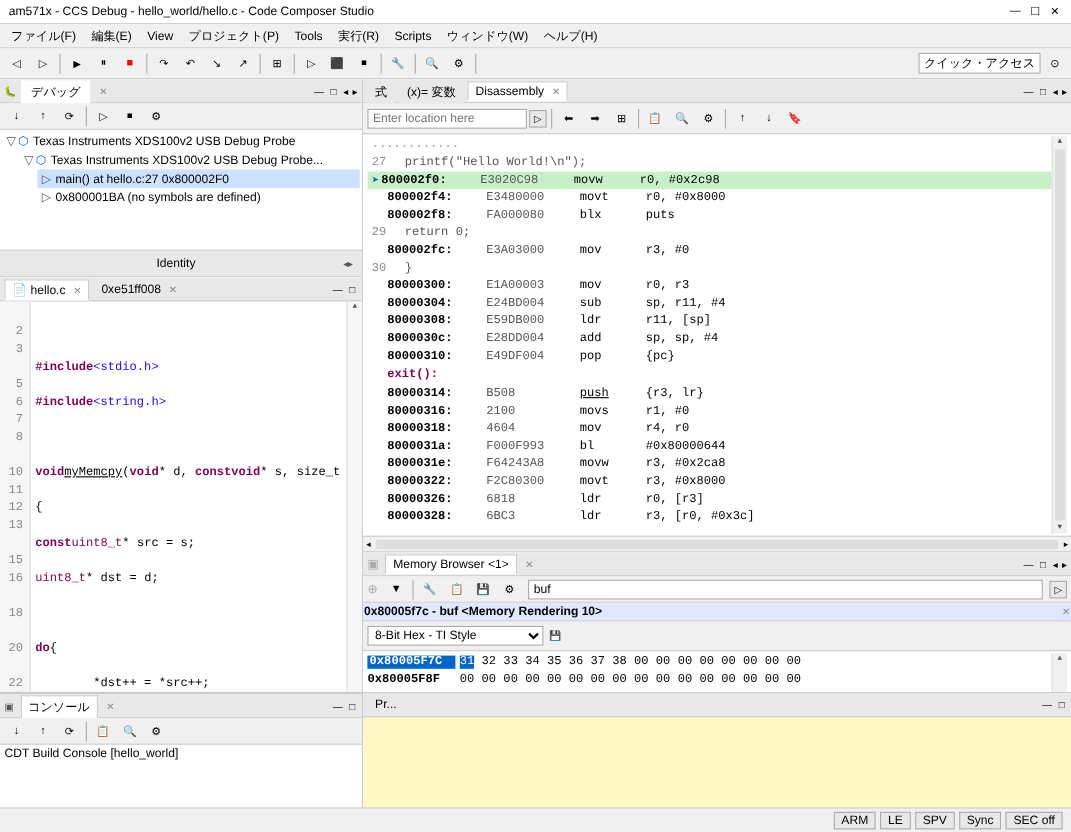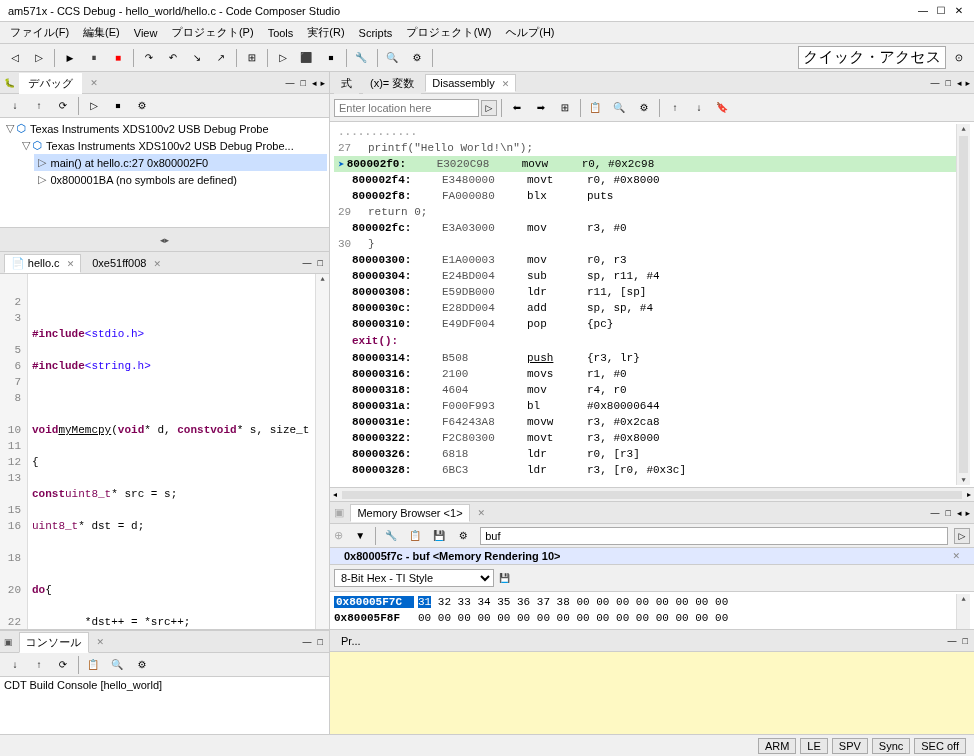--- a/index.html
+++ b/index.html
@@ -11,21 +11,21 @@
     #titlebar-controls span { width: 14px; height: 14px; display: flex; align-items: center; justify-content: center; cursor: pointer; font-size: 10px; }
     
     
     #menubar { background: #f0f0f0; height: 22px; display: flex; align-items: center; padding: 0 4px; border-bottom: 1px solid #ccc; gap: 2px; }
     .menu-item { padding: 2px 6px; cursor: pointer; font-size: 11px; }
     
     
     #toolbar { background: #f0f0f0; height: 28px; display: flex; align-items: center; padding: 0 4px; border-bottom: 1px solid #ccc; gap: 2px; }
     .toolbar-btn { width: 22px; height: 22px; display: flex; align-items: center; justify-content: center; border: 1px solid transparent; cursor: pointer; font-size: 10px; background: transparent; }
     .toolbar-sep { width: 1px; height: 18px; background: #aaa; margin: 0 2px; }
-    #quickaccess { margin-left: auto; background: white; border: 1px solid #aaa; padding: 1px 4px; font-size: 15px; }
+    #quickaccess { margin-left: auto; background: white; border: 1px solid #aaa; padding: 1px 4px; font-size: 11px; }
     
     
     #main-layout { display: flex; height: calc(756px - 72px); }
     
     
     #left-panel { width: 330px; display: flex; flex-direction: column; border-right: 1px solid #ccc; }
     
     
     #debug-panel { height: 180px; background: white; border-bottom: 1px solid #ccc; display: flex; flex-direction: column; }
     #debug-tab-bar { background: #e8e8e8; height: 22px; display: flex; align-items: center; border-bottom: 1px solid #ccc; padding: 0 4px; gap: 4px; }
@@ -118,21 +118,21 @@
 </div>
 
 <div id="menubar">
     <span class="menu-item">ファイル(F)</span>
     <span class="menu-item">編集(E)</span>
     <span class="menu-item">View</span>
     <span class="menu-item">プロジェクト(P)</span>
     <span class="menu-item">Tools</span>
     <span class="menu-item">実行(R)</span>
     <span class="menu-item">Scripts</span>
-    <span class="menu-item">プロジェクト(W)</span>
+    <span class="menu-item">ウィンドウ(W)</span>
     <span class="menu-item">ヘルプ(H)</span>
   </div>
 
 <div id="toolbar">
   <div class="toolbar-btn">◁</div>
   <div class="toolbar-btn">▷</div>
   <div class="toolbar-sep"></div>
   <div class="toolbar-btn" style="font-size:9px;">▶</div>
   <div class="toolbar-btn">⏸</div>
   <div class="toolbar-btn" style="color:red;">■</div>
@@ -196,20 +196,21 @@
         <div class="debug-item tree-indent debug-selected" style="margin-left:32px;">
           <span style="margin-right:4px; color:#555;">▷</span>
           <span>main() at hello.c:27 0x800002F0</span>
         </div>
         <div class="debug-item tree-indent" style="margin-left:32px;">
           <span style="margin-right:4px; color:#555;">▷</span>
           <span>0x800001BA (no symbols are defined)</span>
         </div>
       </div>
       <div style="height:24px; background:#e8e8e8; border-top:1px solid #ccc; display:flex; align-items:center; justify-content:center; padding: 0 8px;">
+        <span style="flex:1; text-align:center; font-size:11px;">Identity</span>
         <span style="font-size:9px; color:#555;">◂</span>
         <span style="font-size:9px; color:#555;">▸</span>
       </div>
     </div>
 
     <div id="code-panel">
       <div id="code-tab-bar">
         <span class="tab-label" style="font-size:11px; background:white; border:1px solid #ccc; border-bottom:1px solid white; padding:2px 6px;">
           <span style="color:#555;">📄</span>
           <span>hello.c</span>
@@ -512,21 +513,21 @@
         <span class="toolbar-btn">▼</span>
         <div class="toolbar-sep"></div>
         <span class="toolbar-btn">🔧</span>
         <span class="toolbar-btn">📋</span>
         <span class="toolbar-btn">💾</span>
         <span class="toolbar-btn">⚙</span>
         <input id="mem-input" type="text" style="height: 18px; border: 1px solid rgb(170, 170, 170); font-size: 11px; padding: 1px 4px; width: 80px; margin-left: 4px;" value="buf">
         <span class="toolbar-btn" style="font-size:9px; background:#e8e8e8; border:1px solid #aaa; width:16px; height:16px;">▷</span>
       </div>
 
-      <div id="mem-content-header" style="background:#e0e8ff; padding:2px 14px; border-bottom:1px solid #ccc; display:flex; align-items:center; gap:19px;">
+      <div id="mem-content-header" style="background:#e0e8ff; padding:2px 1px; border-bottom:1px solid #ccc; display:flex; align-items:center; gap:19px;">
         <span style="font-size:11px; font-weight:bold; flex:1;">0x80005f7c - buf &lt;Memory Rendering 10&gt;</span>
         <span class="tab-x">✕</span>
       </div>
 
       <div style="background:#f0f0f0; padding:2px 4px; border-bottom:1px solid #ccc; display:flex; align-items:center;">
         <select id="mem-format" style="height:18px; border:1px solid #aaa; font-size:11px; background:white; padding:0 2px; width:160px;">
           <option>8-Bit Hex - TI Style</option>
         </select>
         <span class="toolbar-btn" style="font-size:9px;">💾</span>
       </div>

